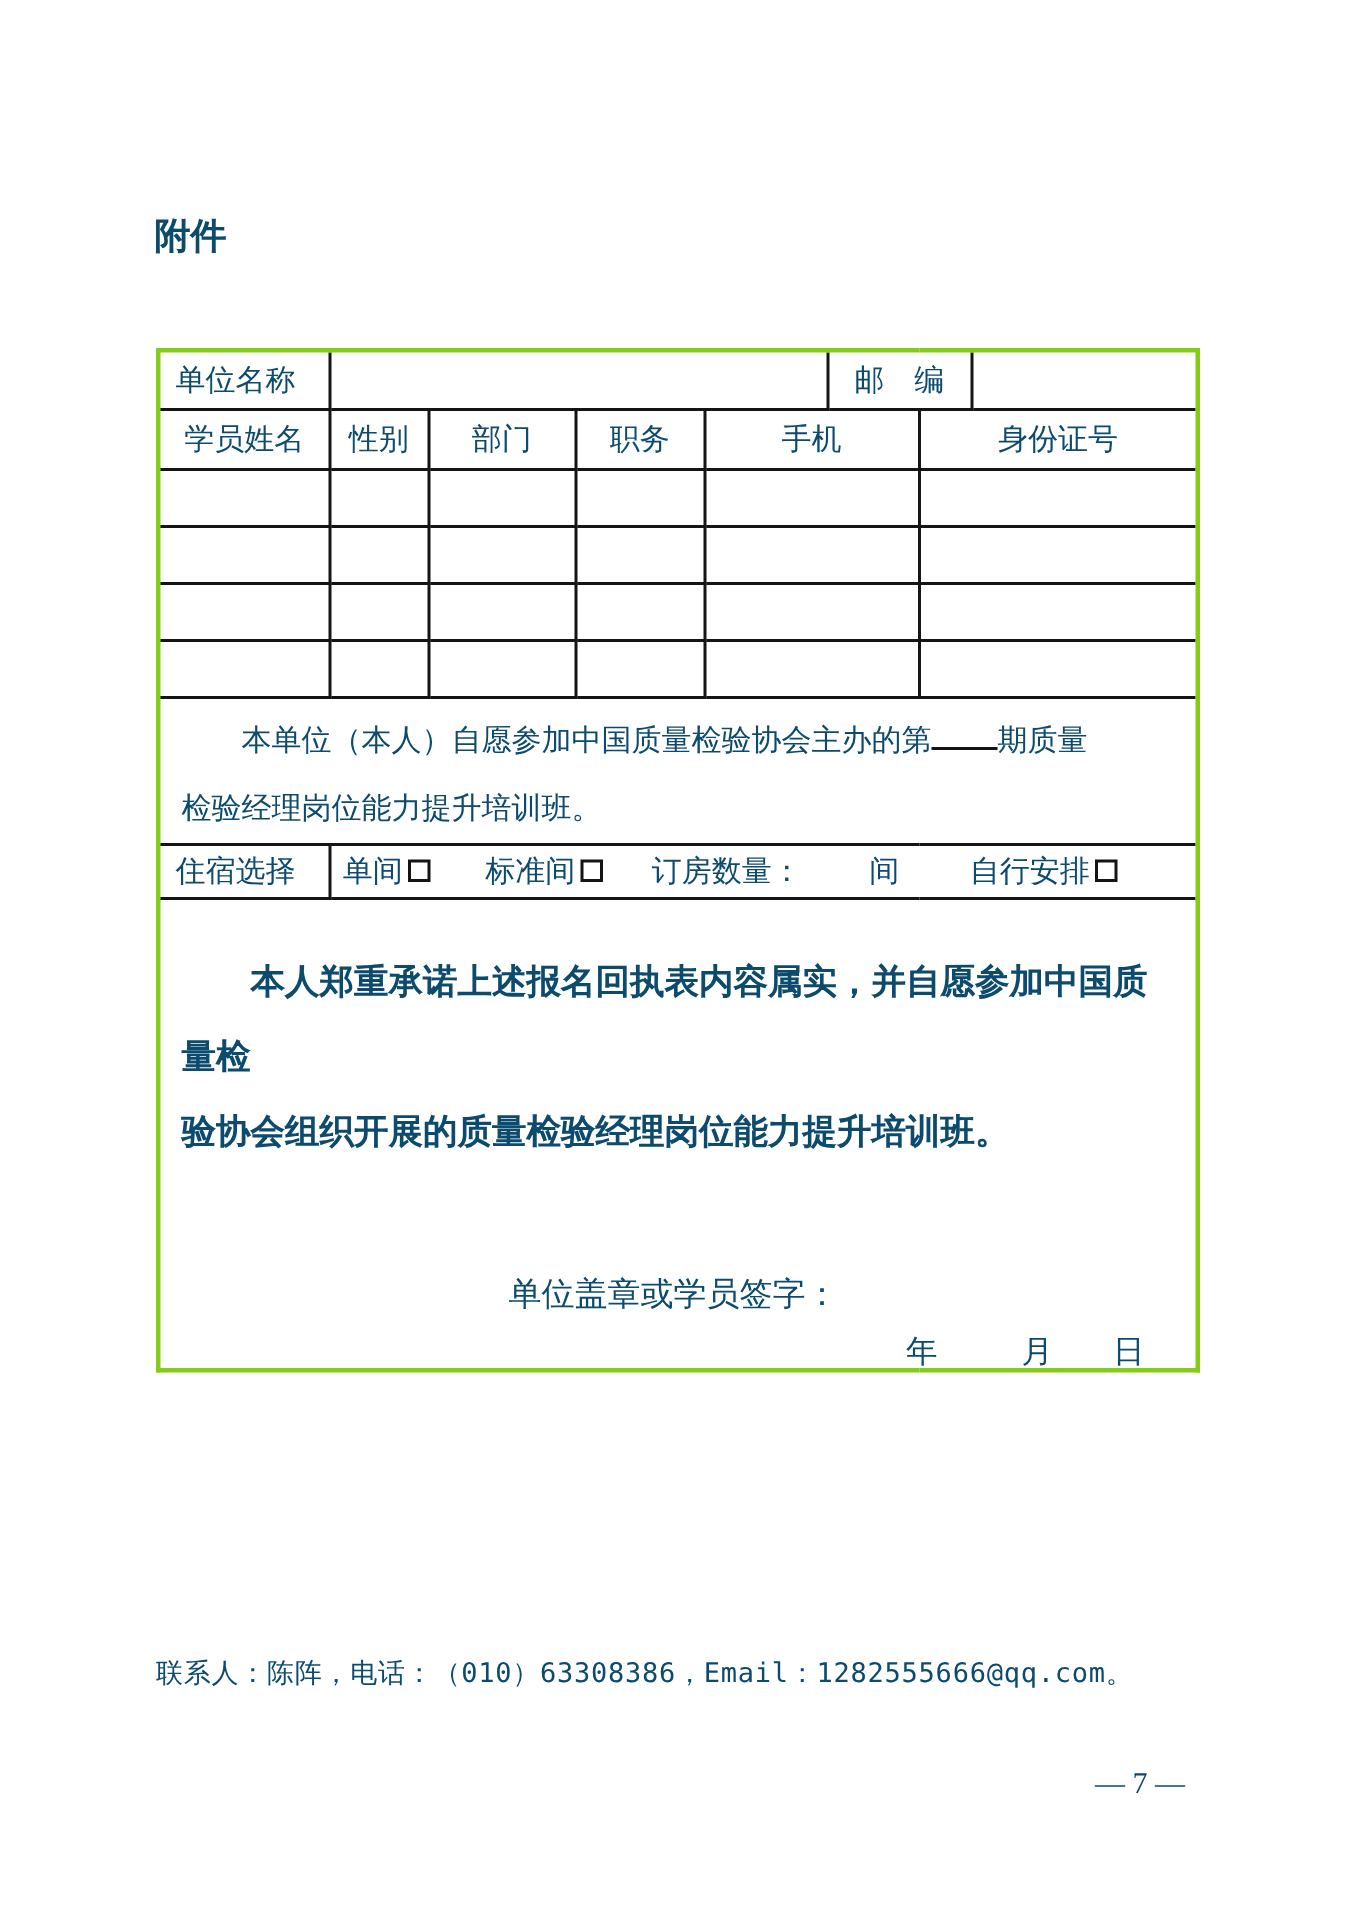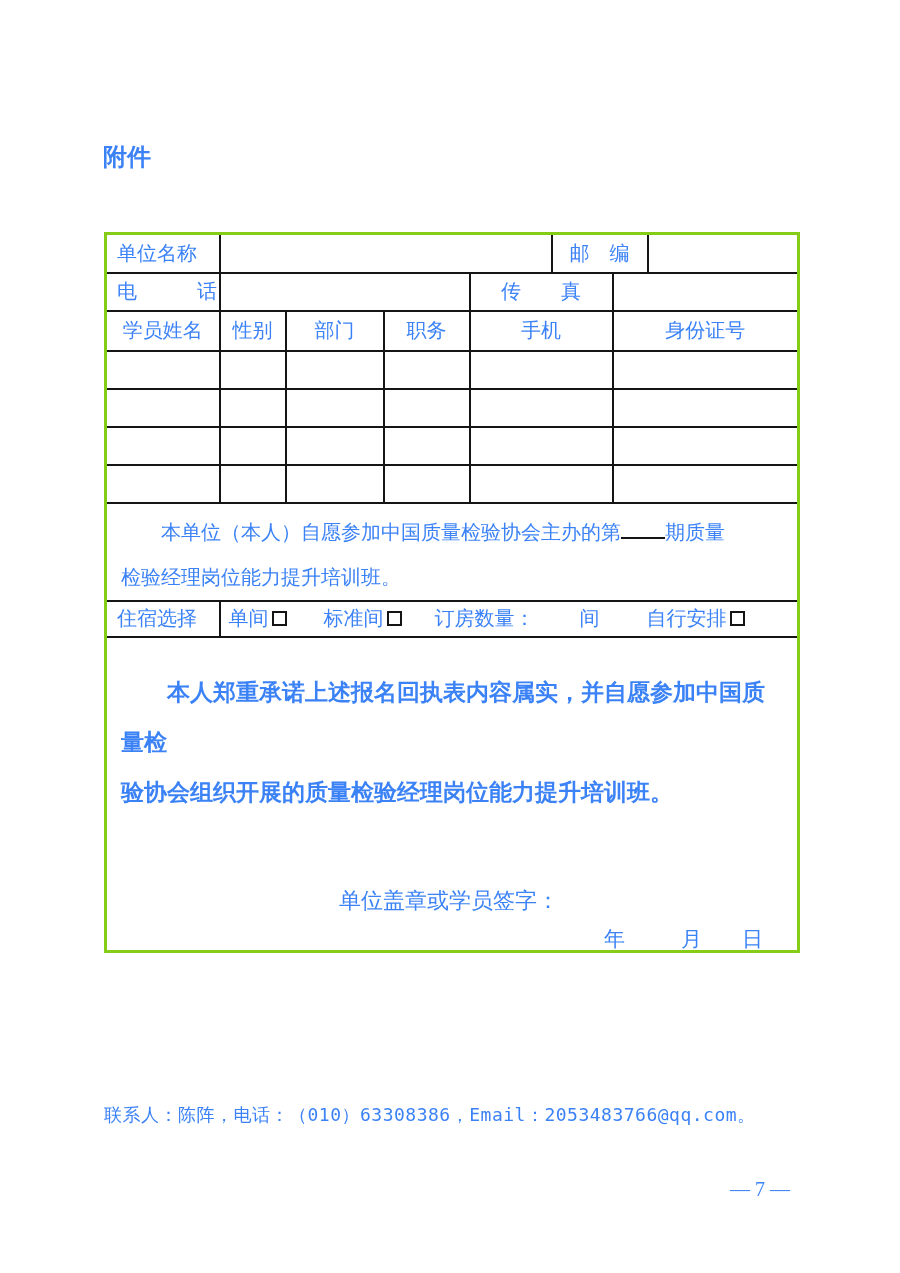--- a/index.html
+++ b/index.html
@@ -1,19 +1,19 @@
 <!DOCTYPE html>
 <html><head>
 <meta charset="utf-8">
 <style>
   * { margin:0; padding:0; box-sizing:border-box; }
   html,body { background:#ffffff; }
   .page {
     position:relative; width:900px; height:1273px; margin:0 auto;
-    background:#ffffff; color:#3b82f6;
+    background:#ffffff; color:#0c4a6e;
     font-family:"Liberation Serif","DejaVu Serif",serif;
     overflow:hidden;
   }
   .attachment {
     position:absolute; left:103px; top:141px;
     font-size:24px; font-weight:700;
     font-family:"Liberation Sans","DejaVu Sans",sans-serif;
   }
   .doc-title {
     position:absolute; left:0; top:184px; width:100%;
@@ -101,26 +101,20 @@
     <tbody>
         <tr class="r1">
       <td class="label">单位名称</td>
       <td colspan="4"></td>
       <td colspan="2" class="center">邮　编</td>
       <td></td>
     </tr>
 
 
 
-    <tr class="r4">
-      <td class="label">电　　　话</td>
-      <td colspan="3"></td>
-      <td colspan="2" class="center">传　　真</td>
-      <td colspan="2"></td>
-    </tr>
 
     <tr class="r5">
       <td class="center">学员姓名</td>
       <td class="center">性别</td>
       <td class="center">部门</td>
       <td class="center">职务</td>
       <td colspan="2" class="center">手机</td>
       <td colspan="2" class="center">身份证号</td>
     </tr>
 
@@ -186,17 +180,17 @@
           <span>单位盖章或学员签字：</span>
         </div>
         <div class="date-line">
           <span>年</span><span class="date-gap-m">月</span><span class="date-gap-d">日</span>
         </div>
       </td>
     </tr>
   </tbody>
     </table>
 
-  <div class="footer-contact">联系人：陈阵，电话：（010）63308386，Email：2053483766@qq.com。</div>
+  <div class="footer-contact">联系人：陈阵，电话：（010）63308386，Email：1282555666@qq.com。</div>
 
   <div class="page-number">— 7 —</div>
 
 </div>
 
 </body></html>

